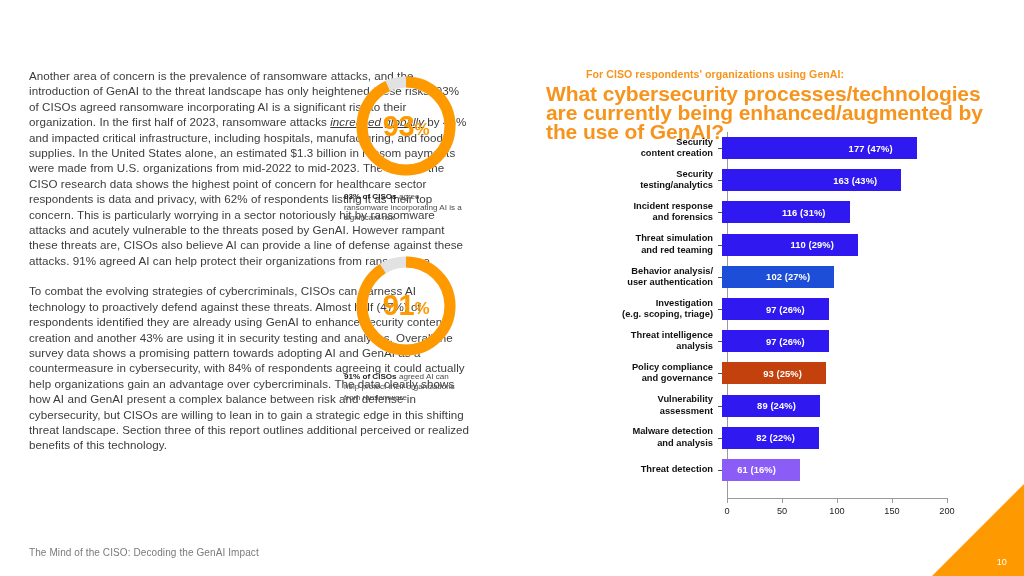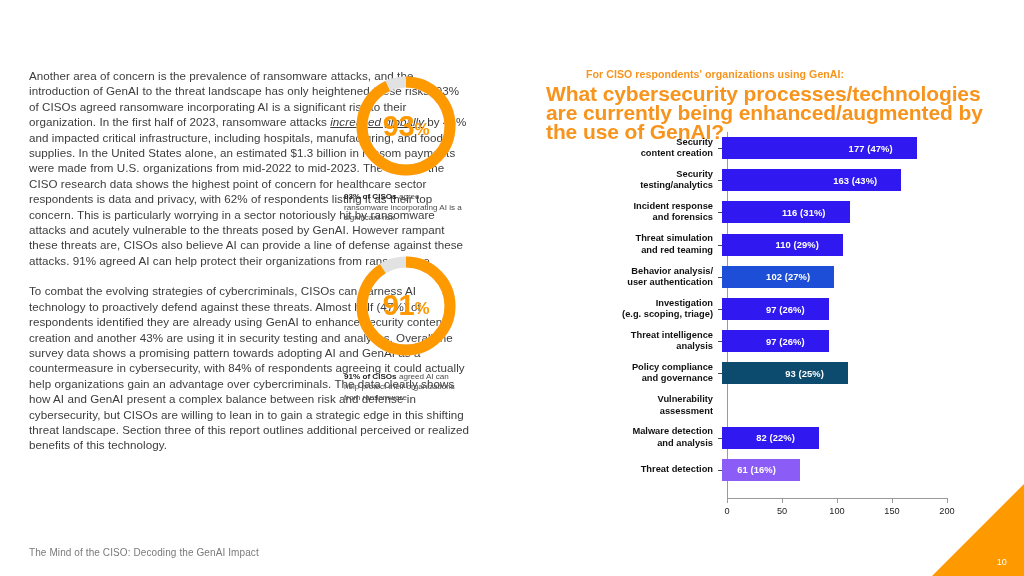--- a/index.html
+++ b/index.html
@@ -173,21 +173,21 @@
             <div class="tick-stub"></div>
             <div class="bar" style="width: 127.6px; background: rgb(47, 24, 240);">
               <span class="barval">116 (31%)</span>
             </div>
           </div>
         </div>
         <div class="row">
           <div class="catlabel">Threat simulation<br>and red teaming</div>
           <div class="barzone">
             <div class="tick-stub"></div>
-            <div class="bar" style="width: 121px; background: rgb(47, 24, 240);">
+            <div class="bar" style="width: 136px; background: rgb(47, 24, 240);">
               <span class="barval">110 (29%)</span>
             </div>
           </div>
         </div>
         <div class="row">
           <div class="catlabel">Behavior analysis/<br>user authentication</div>
           <div class="barzone">
             <div class="tick-stub"></div>
             <div class="bar" style="width: 112.2px; background: #1d4ed8;">
               <span class="barval">102 (27%)</span>
@@ -209,27 +209,33 @@
             <div class="tick-stub"></div>
             <div class="bar" style="width: 106.7px; background: rgb(47, 24, 240);">
               <span class="barval">97 (26%)</span>
             </div>
           </div>
         </div>
         <div class="row">
           <div class="catlabel">Policy compliance<br>and governance</div>
           <div class="barzone">
             <div class="tick-stub"></div>
-            <div class="bar" style="width: 126px; background: #0c4a6e;">
+            <div class="bar" style="width: 104px; background: #c2410c;">
               <span class="barval">93 (25%)</span>
             </div>
           </div>
         </div>
         <div class="row">
           <div class="catlabel">Vulnerability<br>assessment</div>
+          <div class="barzone">
+            <div class="tick-stub"></div>
+            <div class="bar" style="width: 97.9px; background: rgb(47, 24, 240);">
+              <span class="barval">89 (24%)</span>
+            </div>
+          </div>
         </div>
         <div class="row">
           <div class="catlabel">Malware detection<br>and analysis</div>
           <div class="barzone">
             <div class="tick-stub"></div>
             <div class="bar" style="width: 97px; background: rgb(47, 24, 240);">
               <span class="barval">82 (22%)</span>
             </div>
           </div>
         </div>

